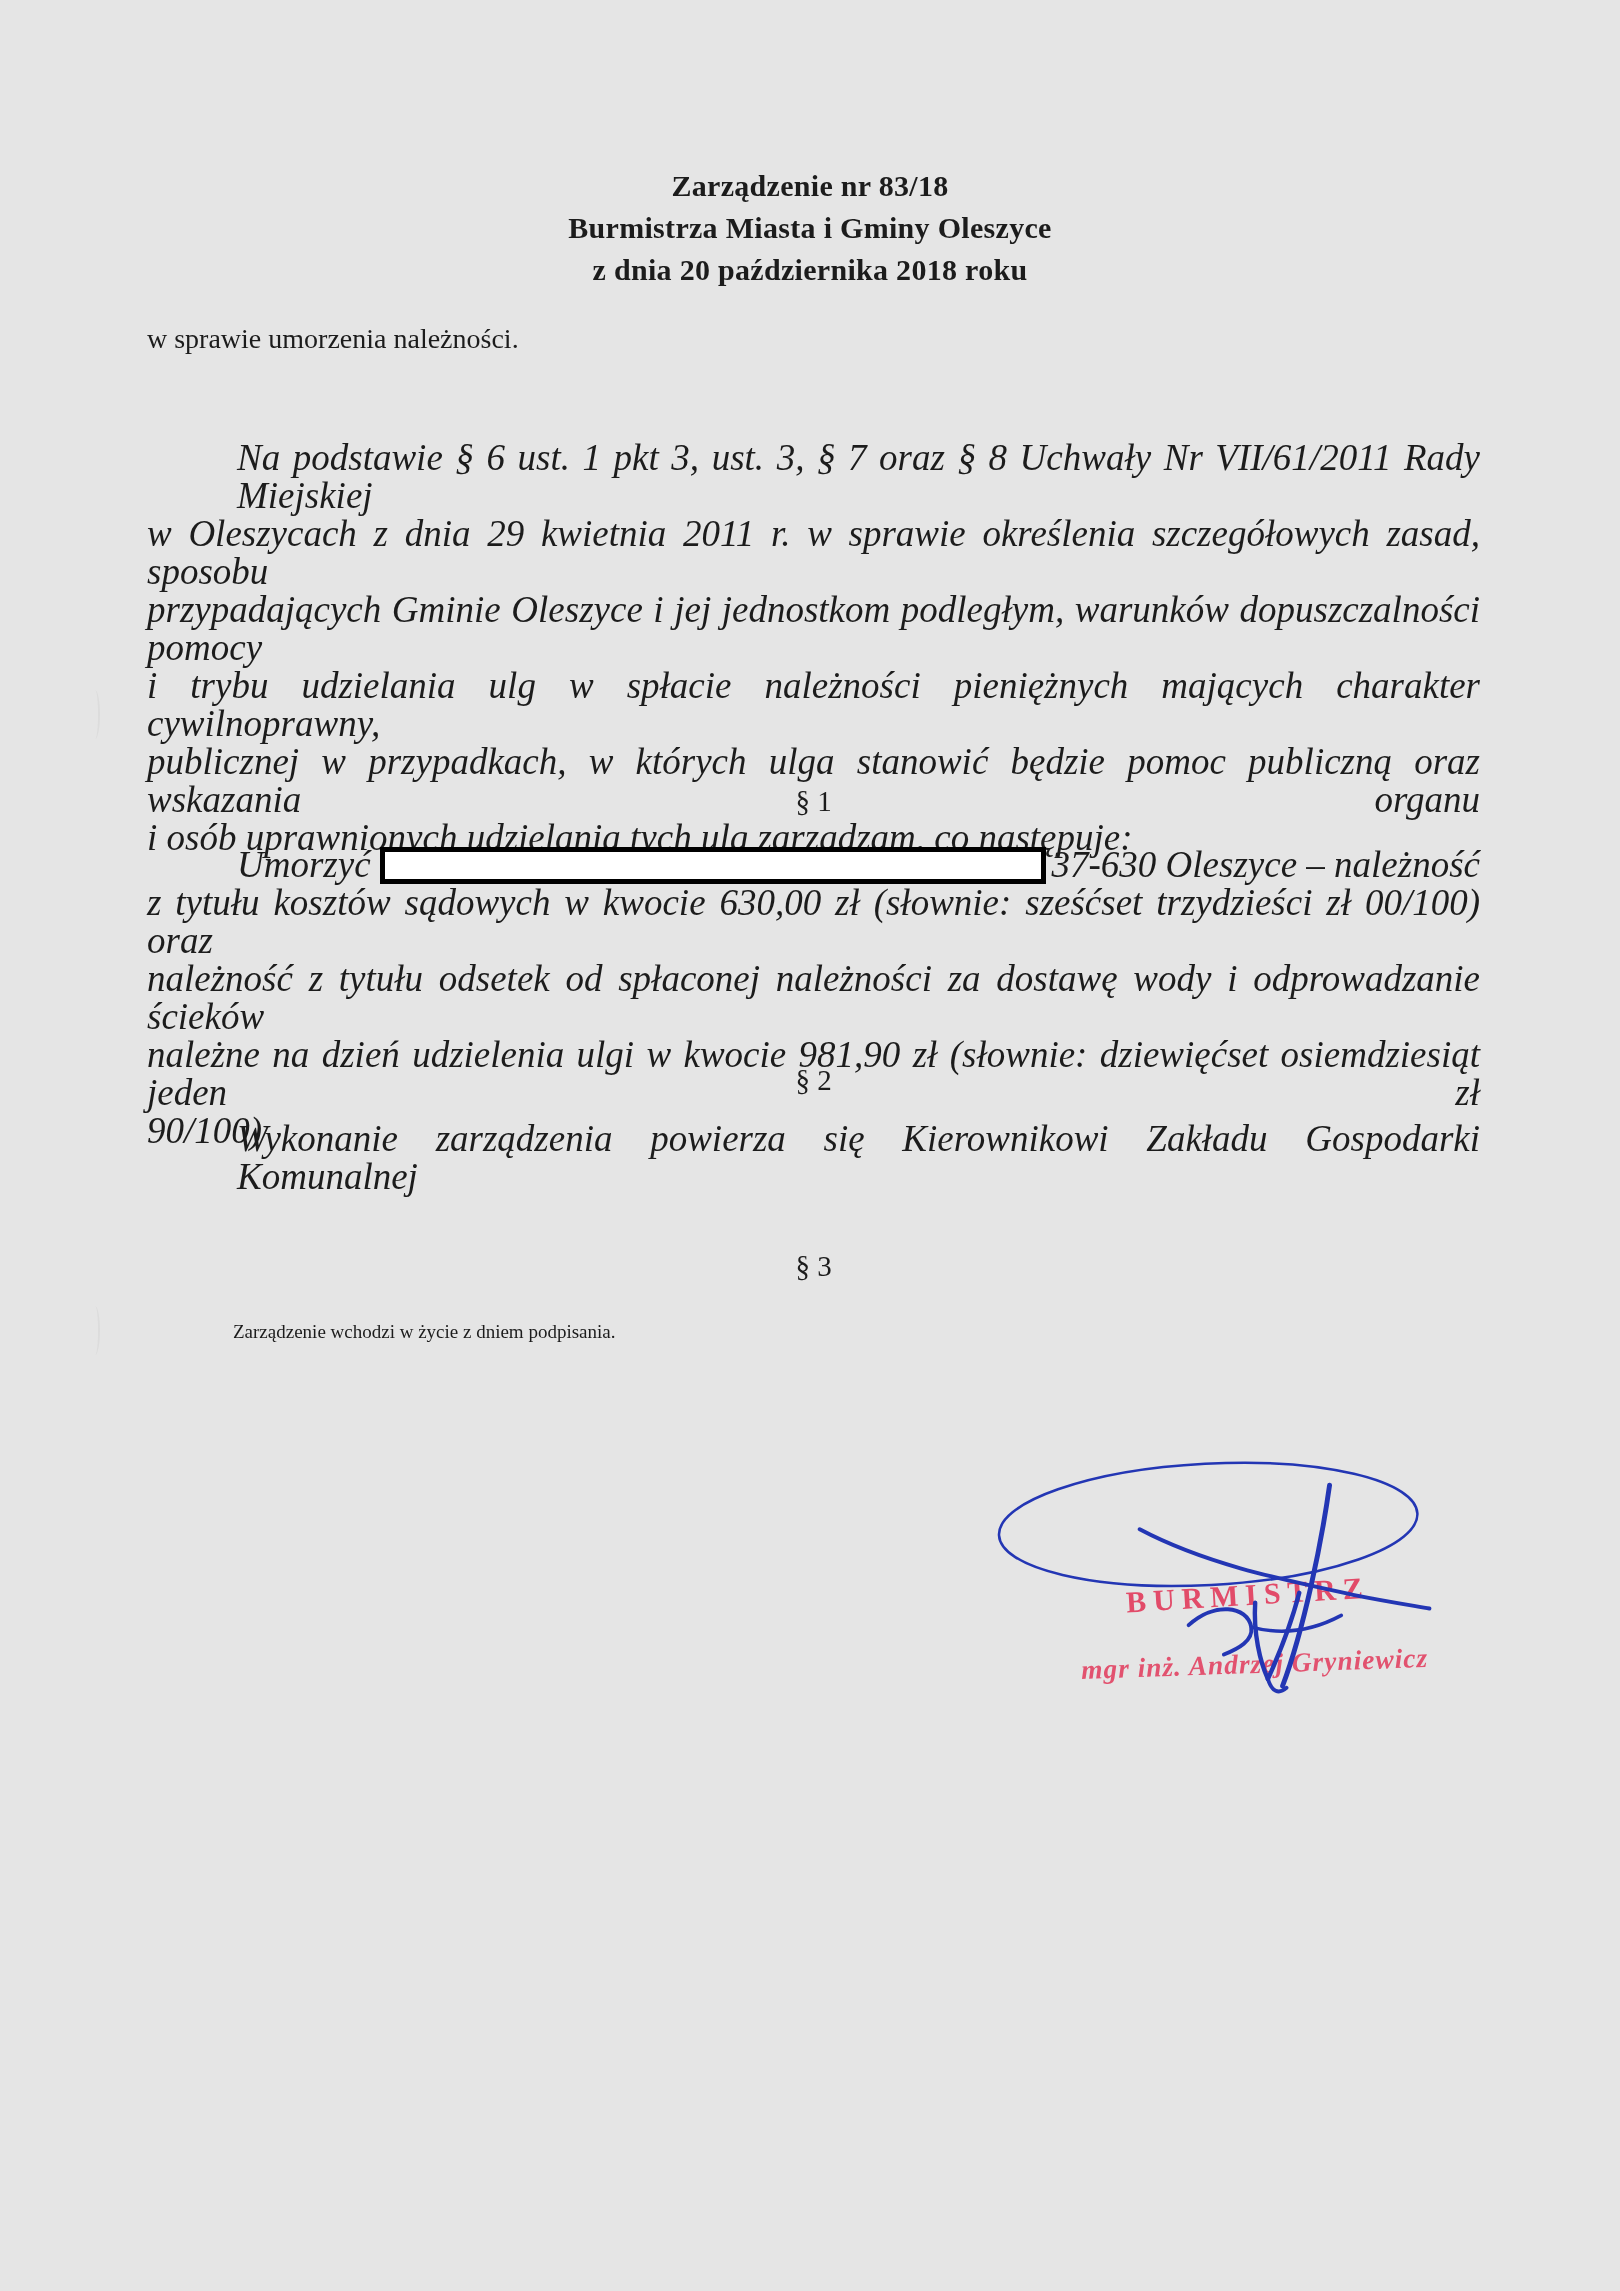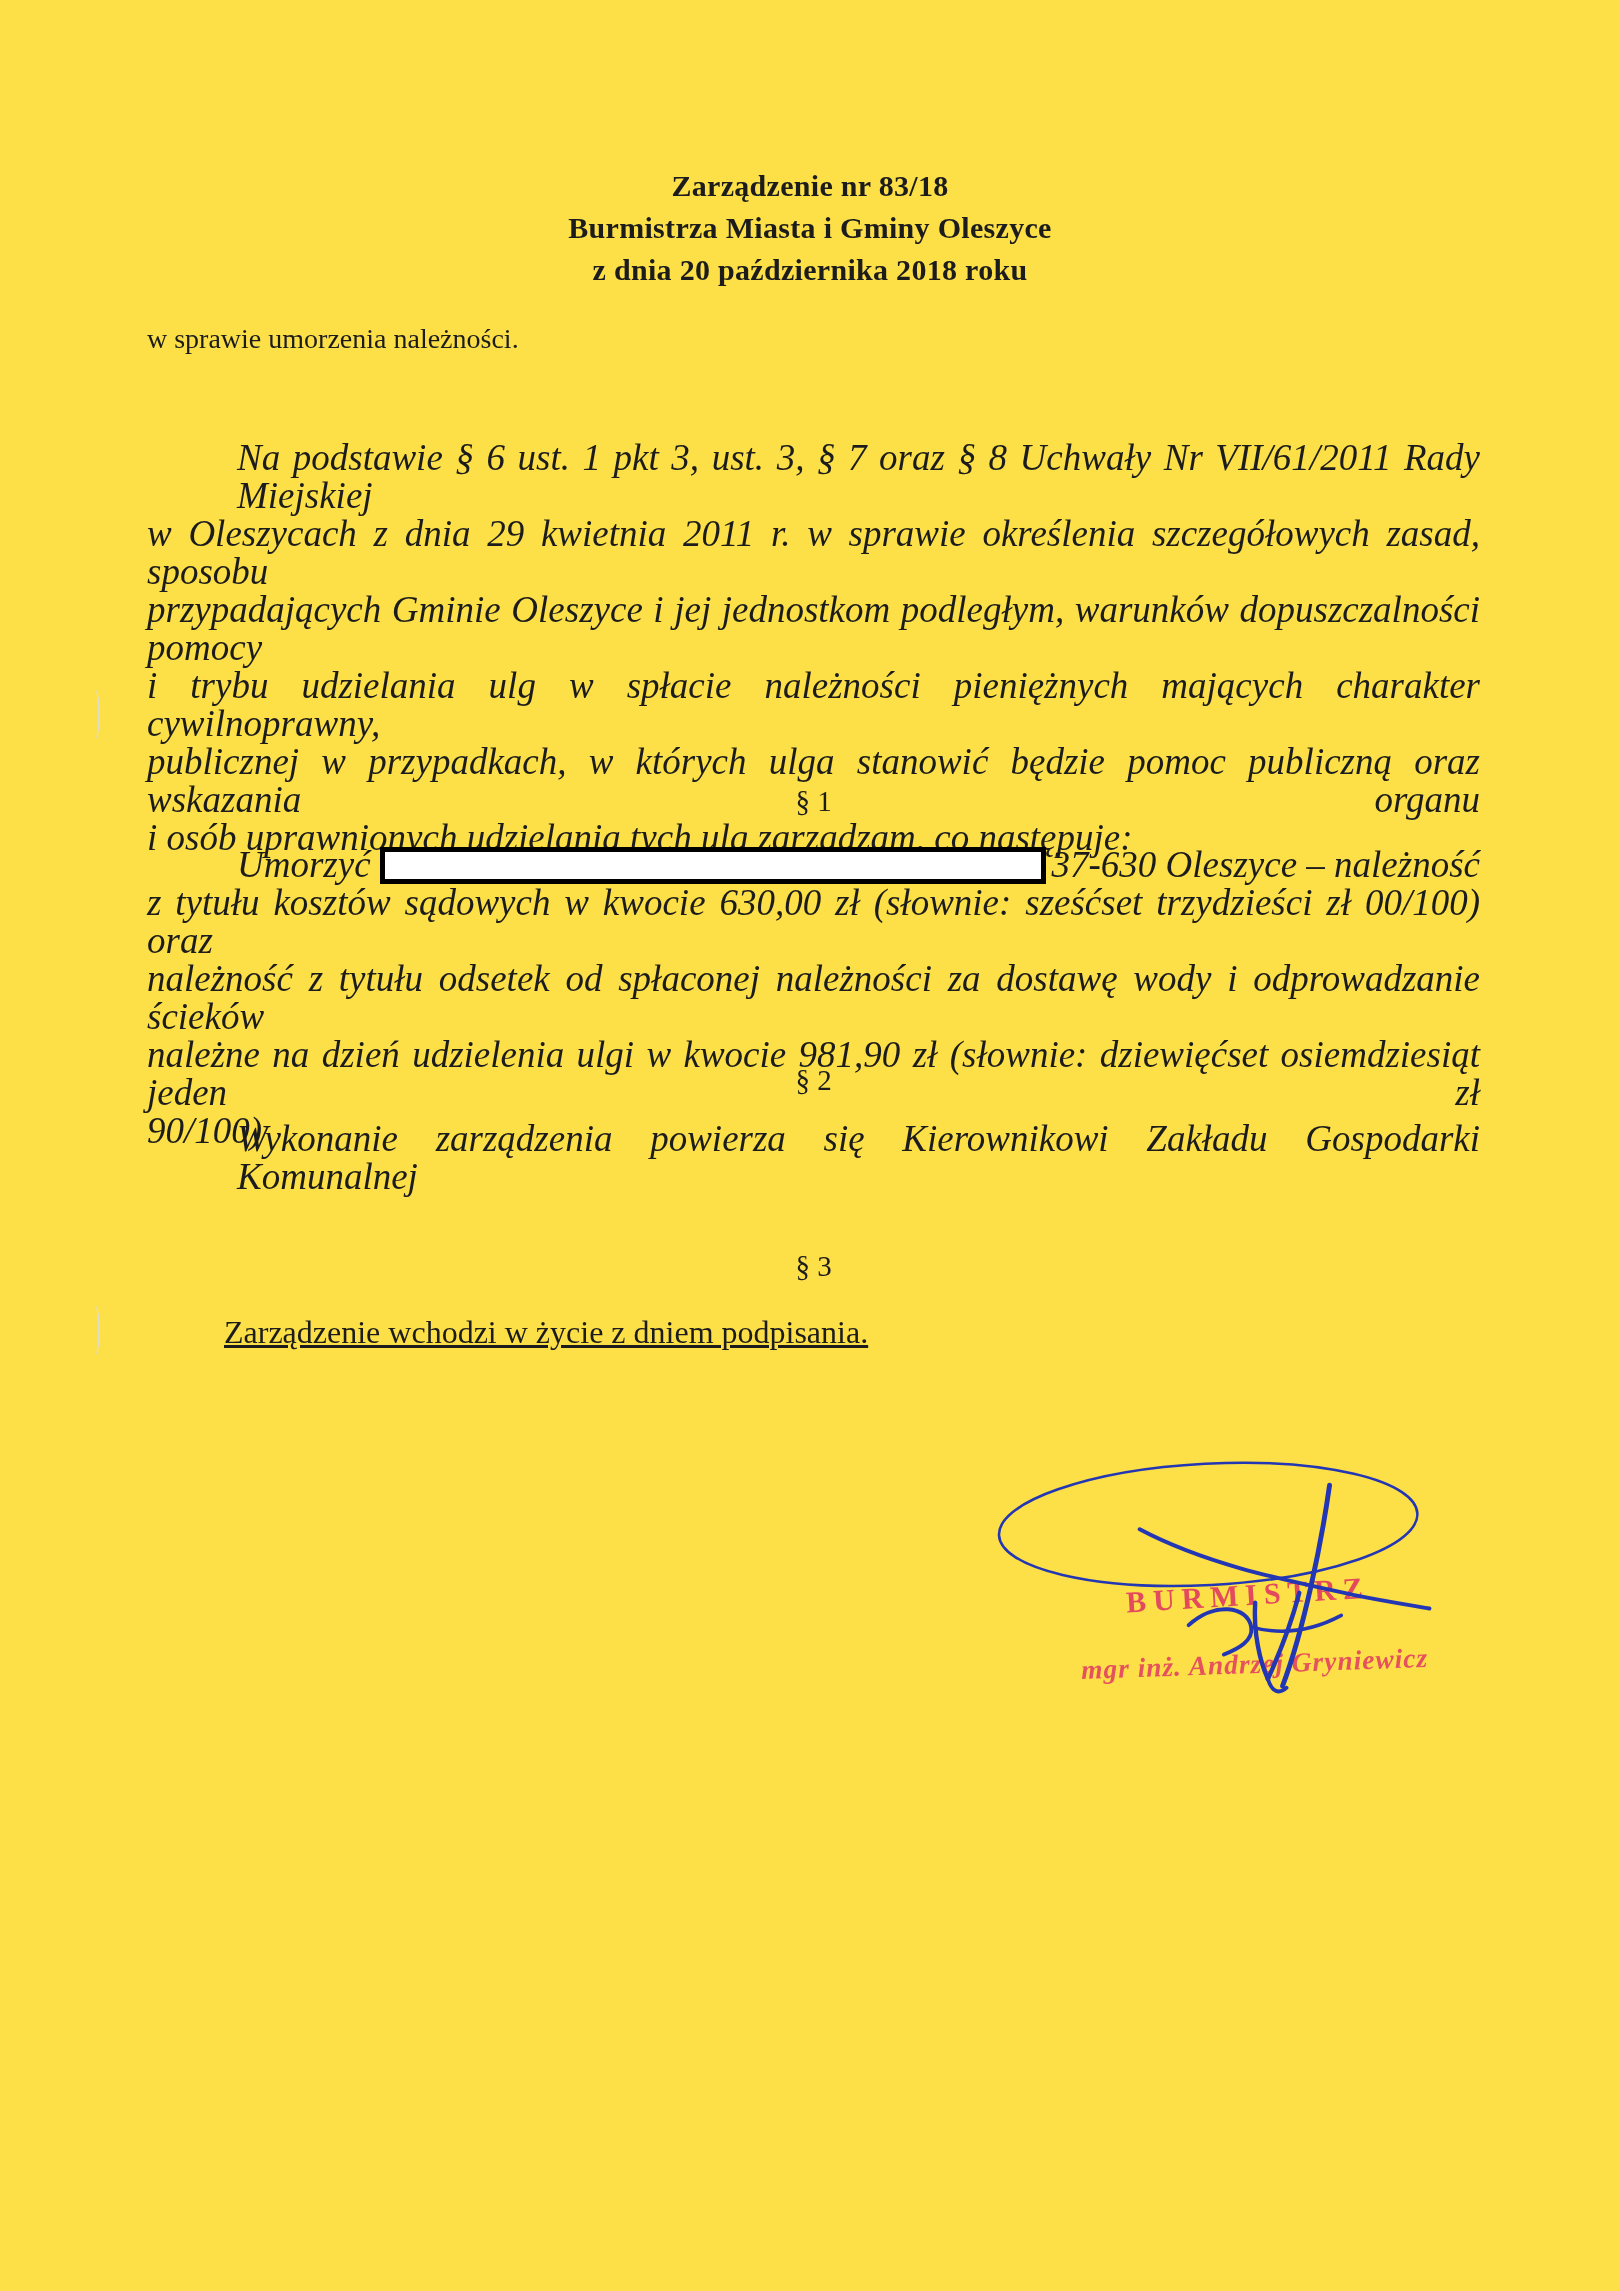--- a/index.html
+++ b/index.html
@@ -15,21 +15,21 @@
     width:var(--page-w);
     height:var(--page-h);
     position:relative;
     font-family:"Liberation Serif","DejaVu Serif",serif;
     color:var(--ink);
     overflow:hidden;
   }
   .page{
     position:absolute;
     inset:0;
-    background:#fde047;
+    background:#e5e5e5;
   }
   
   .title-block{
     position:absolute;
     top:165px;
     left:0;
     width:100%;
     text-align:center;
     font-weight:bold;
     font-size:30px;
@@ -70,26 +70,25 @@
     line-height:38px;
   }
   .s1-head{ top:782px; }
   .s1-para{ top:843px; }
   .s2-head{ top:1061px; }
   .s2-para{ top:1120px; }
   .s3-head{ top:1247px; }
   .s3-line{
     position:absolute;
     top:1313px;
-    left:134px;
-    width:1333px;
-    font-size:32px;
+    left:143px;
+    width:1333px;
+    font-size:19px;
     line-height:38px;
     padding-left:90px;
-    text-decoration:underline;
   }
   
   .s1-line1{
     display:flex;
     align-items:flex-end;
     text-align-last:auto;
     padding-left:90px;
     height:41px;
   }
   .s1-line1 .prefix{ white-space:nowrap; }

